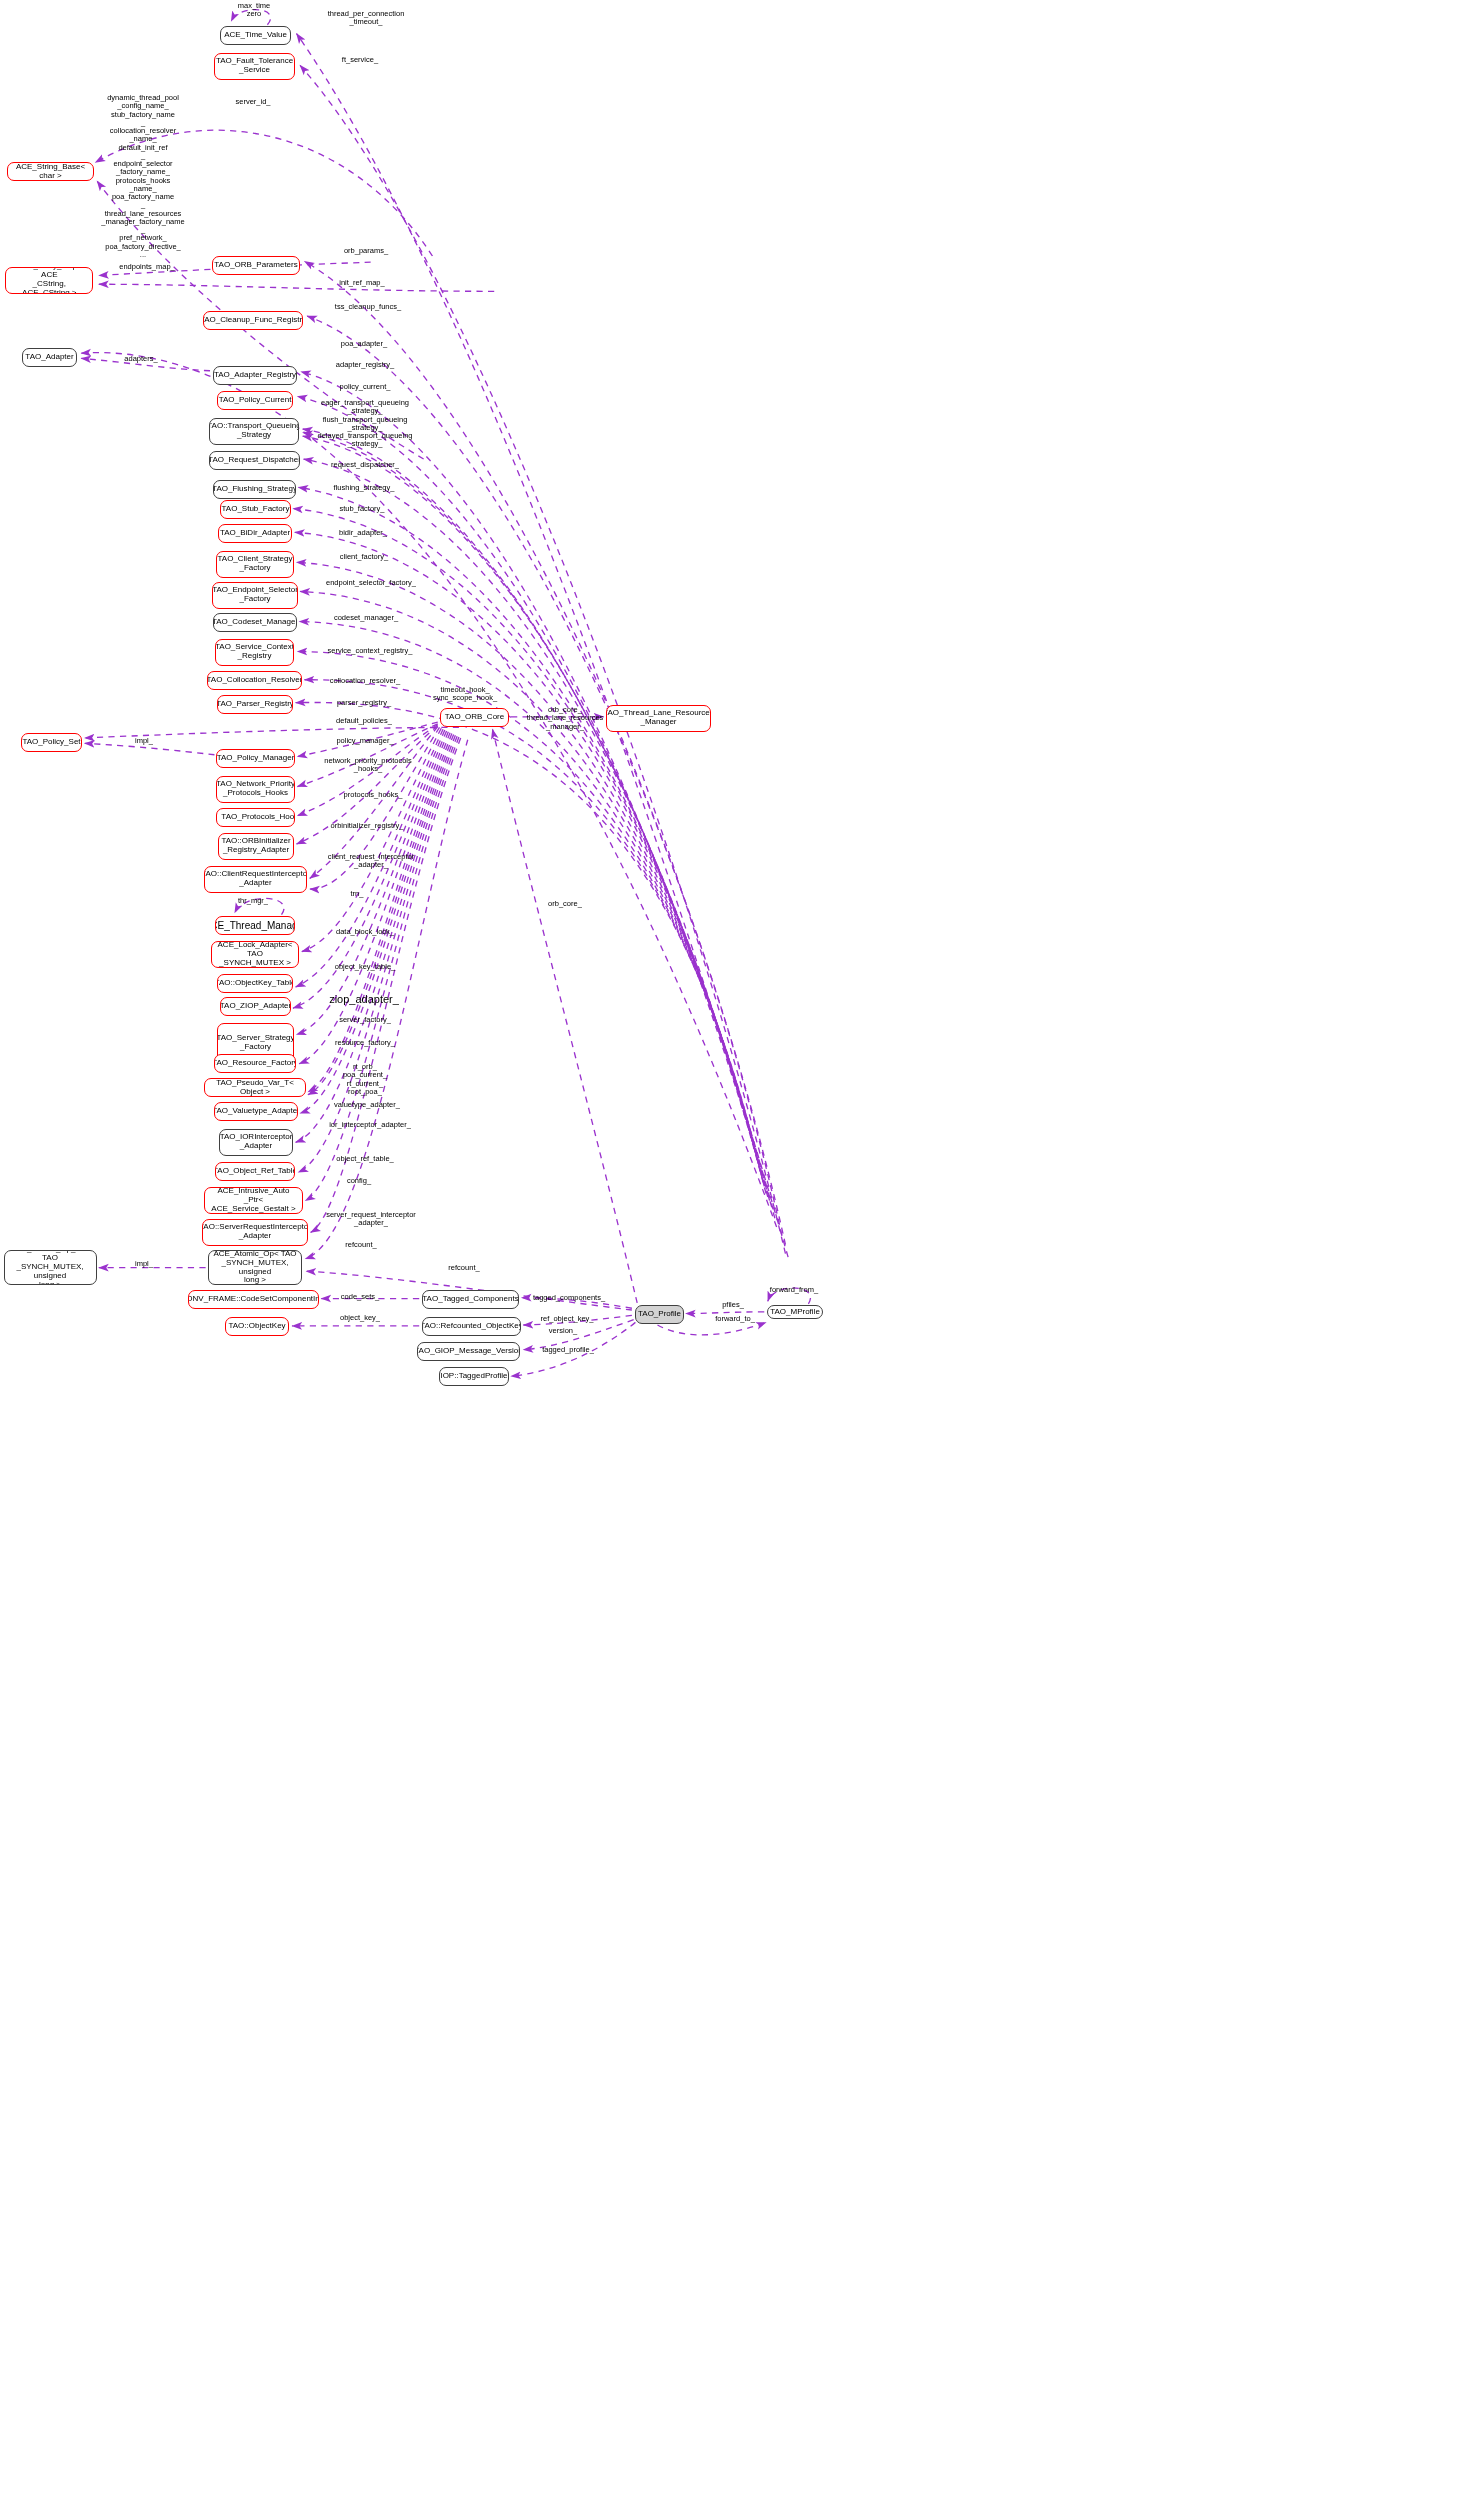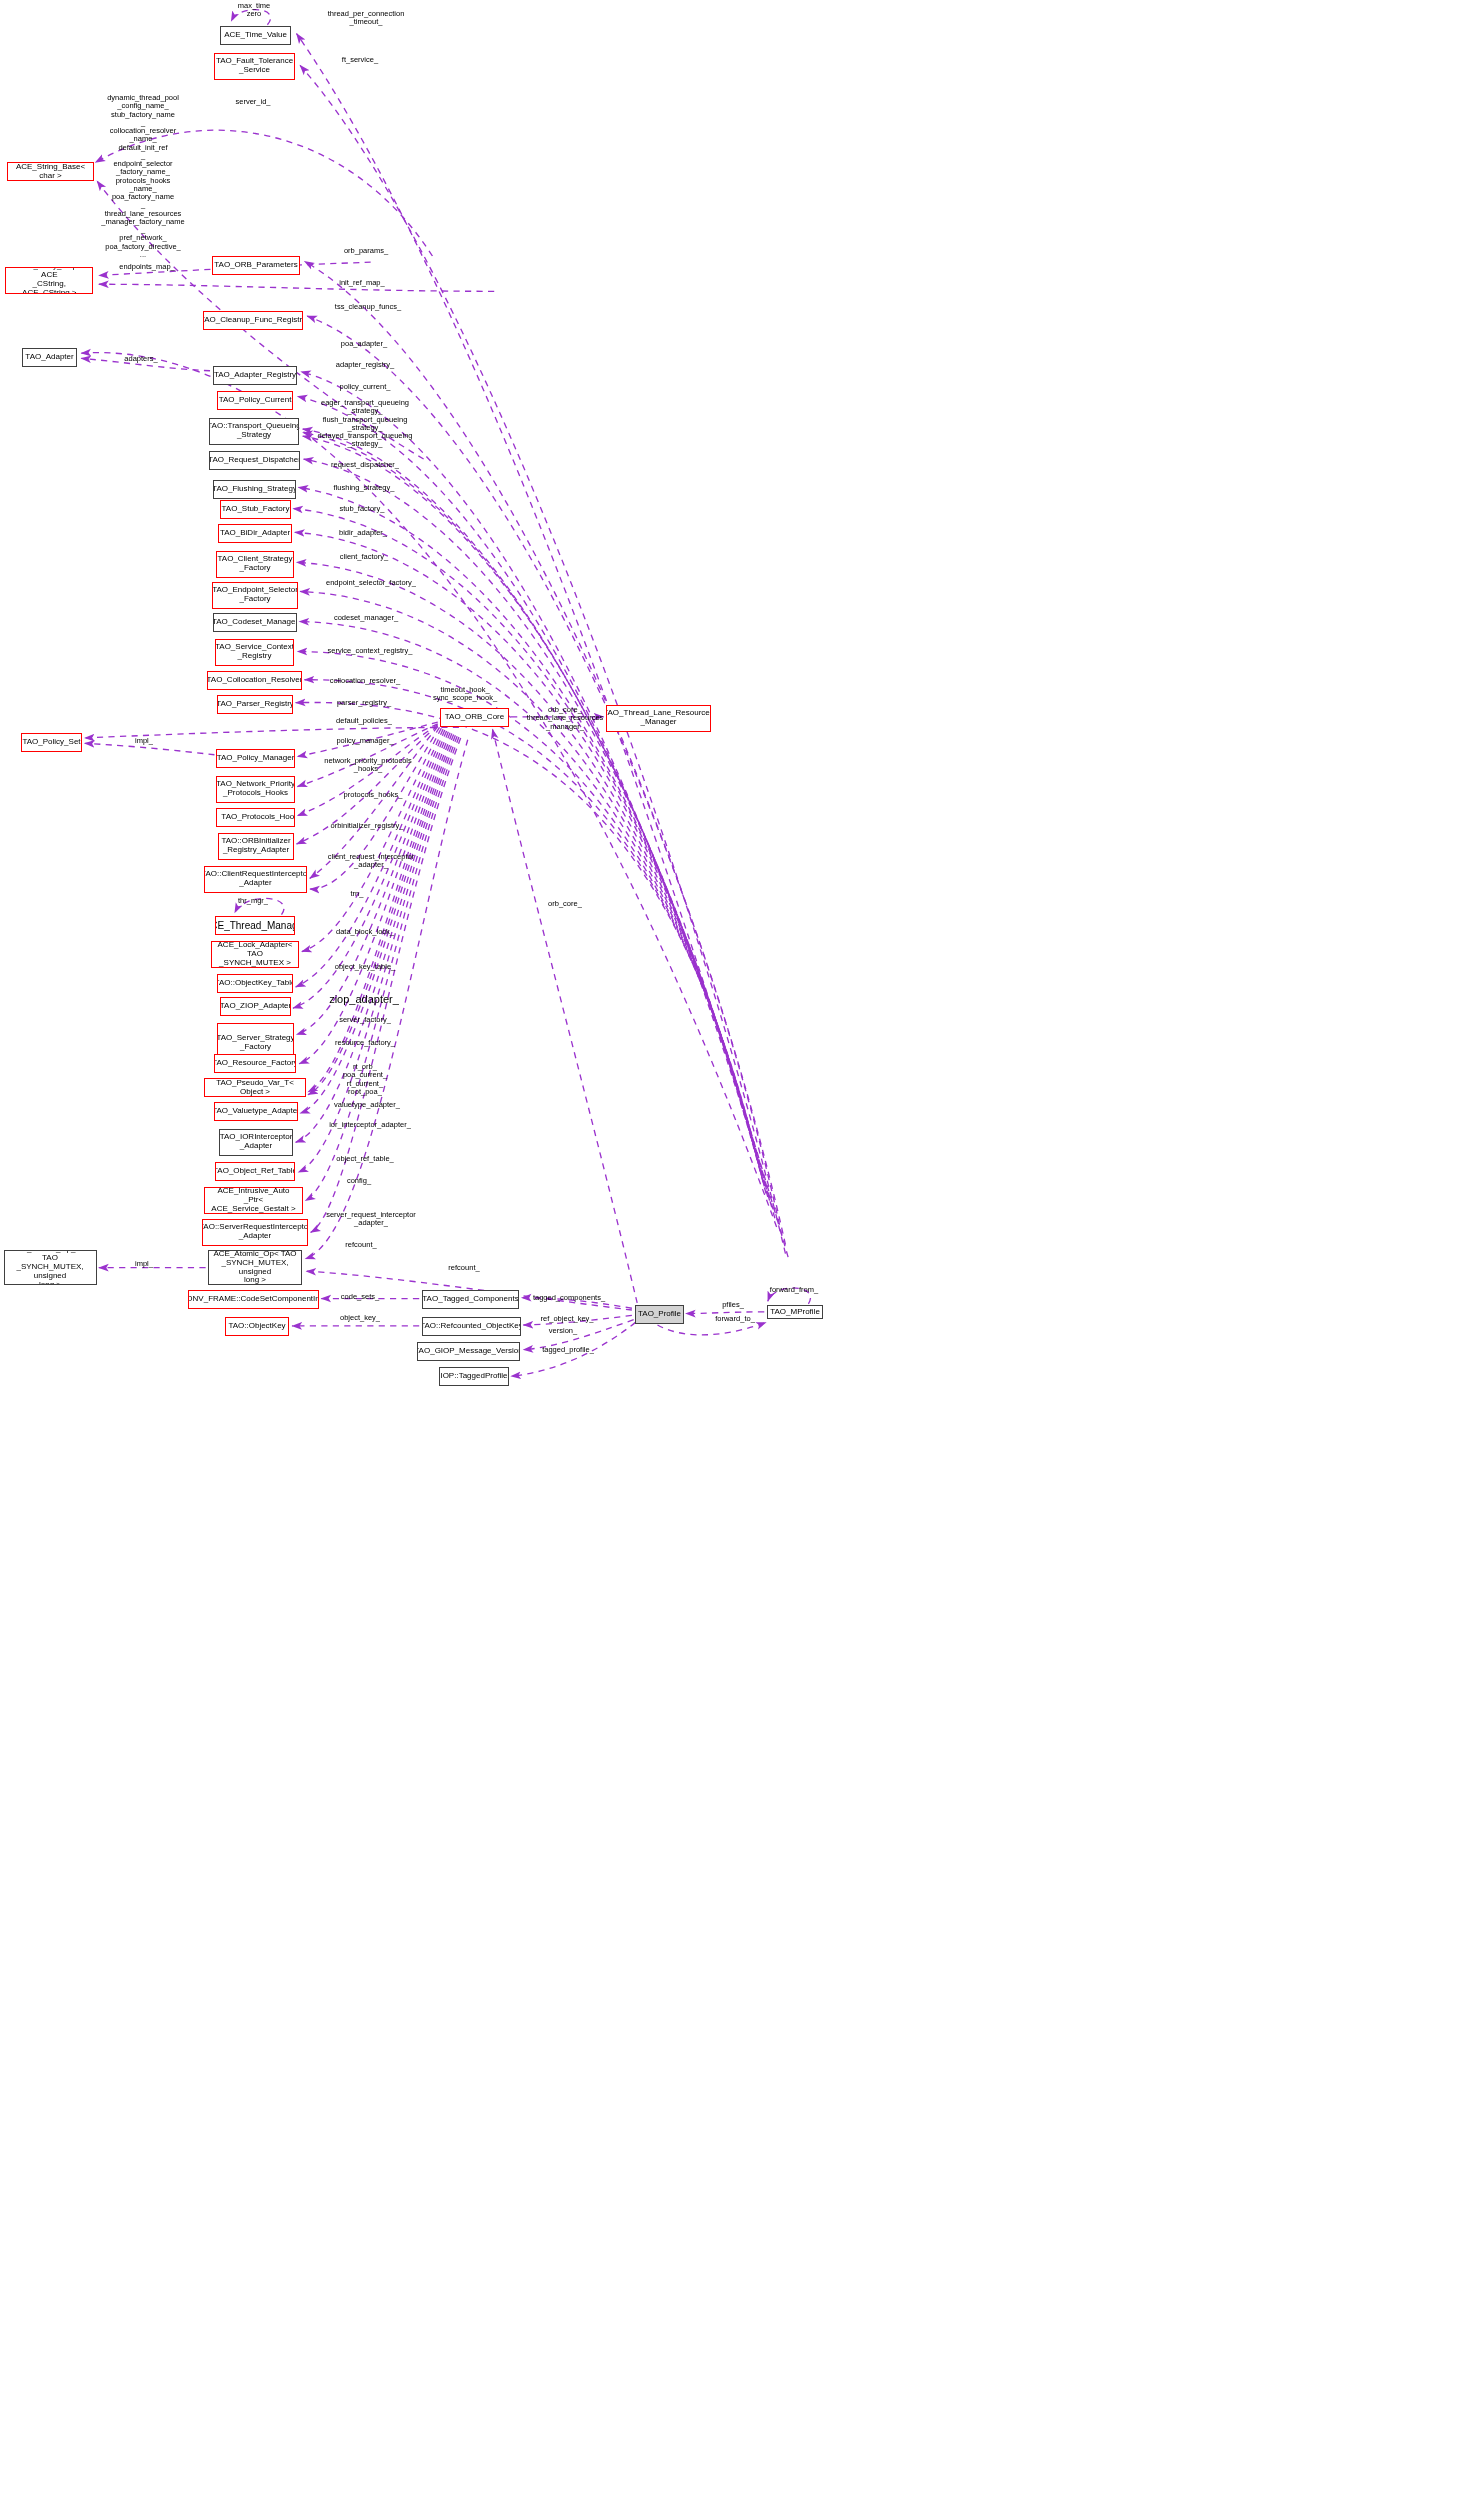--- a/index.html
+++ b/index.html
@@ -11,20 +11,21 @@
     position:absolute;
     box-sizing:border-box;
     display:flex;align-items:center;justify-content:center;
     text-align:center;
     line-height:1.12;
     color:#000;
     background:#ffffff;
     white-space:pre-line;
     padding:0.9px 3.5px;
     overflow:hidden;
+    border-radius:7px;
   }
   .node.red{border:1.8px solid #ff0000;}
   .node.black{border:1.8px solid #404040;}
   .node.focus{border:1.8px solid #404040;background:#d3d3d3;}
   .lbl{
     position:absolute;
     color:#000;
     text-align:center;
     line-height:1.1;
     white-space:pre-line;

